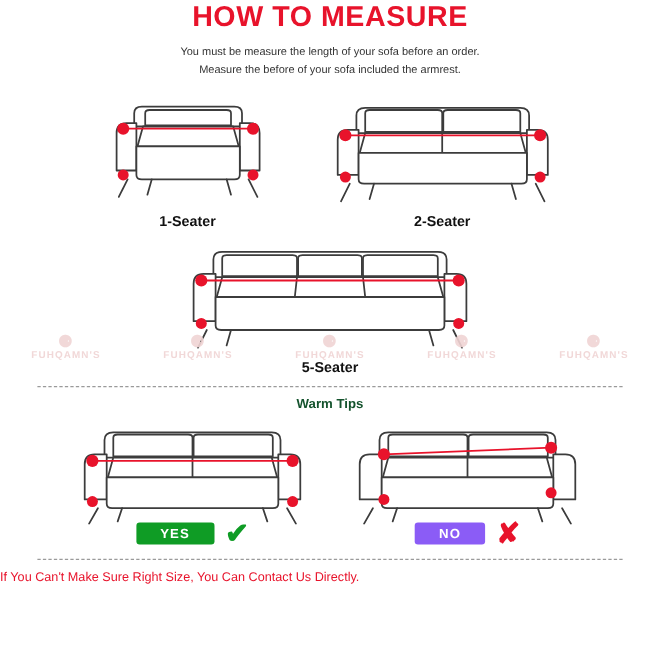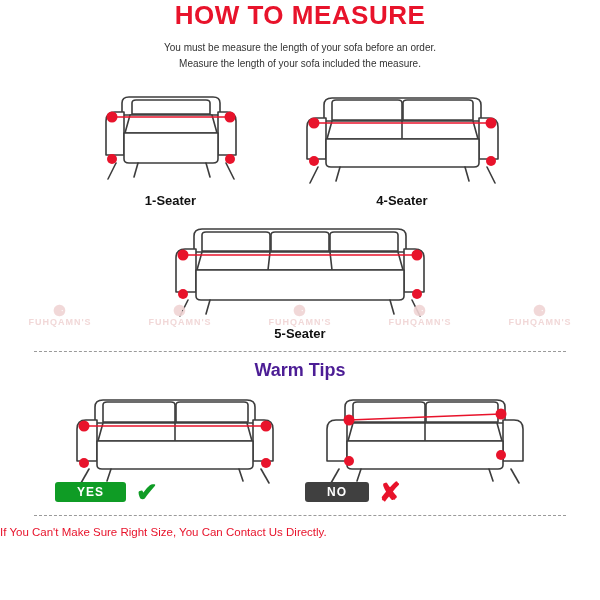--- a/index.html
+++ b/index.html
@@ -55,47 +55,48 @@
   }
   .row-2 {
     margin-top: 4px;
   }
   .divider {
     border-top: 1px dashed #9a9a9a;
     margin: 10px 34px 0 34px;
   }
   .warm {
     text-align: center;
-    color: #4c1d95;
-    font-weight: bold;
-    font-size: 18px;
+    color: #14532d;
+    font-weight: bold;
+    font-size: 12px;
     margin-top: 8px;
   }
   .row-3 {
     margin-top: 2px;
     gap: 10px;
     align-items: flex-start;
   }
   .badge-row {
     display: flex;
     align-items: center;
+    justify-content: center;
     gap: 10px;
     margin-top: -6px;
   }
   .pill {
     color: #fff;
     font-weight: bold;
     font-size: 12px;
     letter-spacing: 1px;
     padding: 3px 22px;
     border-radius: 3px;
     background: #0f9c25;
   }
   .pill.no {
-    background: #404040;
+    background: #8b5cf6;
   }
   .mark {
     font-size: 26px;
     line-height: 1;
     font-weight: bold;
   }
   .mark.ok { color: #0f9c25; }
   .mark.bad { color: #e8132b; }
   .footer {
     text-align: left;
@@ -133,21 +134,21 @@
 </style>
 </head>
 <body>
 
 <div class="page">
 
   <div class="title">HOW TO MEASURE</div>
 
   <div class="subtitle">
     <div>You must be measure the length of your sofa before an order.</div>
-    <div>Measure the length of your sofa included the measure.</div>
+    <div>Measure the before of your sofa included the armrest.</div>
   </div>
 
   <div class="row row-1">
 
     <div class="cell">
       <svg width="170" height="110" viewBox="0 0 170 110" aria-hidden="true">
         <g fill="none" stroke="#3c3c3c" stroke-width="1.6" stroke-linejoin="round" stroke-linecap="round">
 
           <path d="M36 34 L36 22 Q36 16 43 16 L127 16 Q134 16 134 22 L134 34"></path>
           <path d="M36 34 L134 34"></path>
@@ -202,21 +203,21 @@
           <path d="M197 86 L205 102"></path>
         </g>
         <g stroke="#e8132b" stroke-width="1.6">
           <line x1="24" y1="42" x2="201" y2="42"></line>
         </g>
         <circle cx="24" cy="42" r="5.5" fill="#e8132b"></circle>
         <circle cx="201" cy="42" r="5.5" fill="#e8132b"></circle>
         <circle cx="24" cy="80" r="5" fill="#e8132b"></circle>
         <circle cx="201" cy="80" r="5" fill="#e8132b"></circle>
       </svg>
-      <div class="cap">4-Seater</div>
+      <div class="cap">2-Seater</div>
     </div>
 
   </div>
 
   <div class="row row-2">
     <div class="cell">
       <svg width="300" height="112" viewBox="0 0 300 112" aria-hidden="true">
         <g fill="none" stroke="#3c3c3c" stroke-width="1.6" stroke-linejoin="round" stroke-linecap="round">
 
           <path d="M44 40 L44 24 Q44 17 52 17 L248 17 Q256 17 256 24 L256 40"></path>

